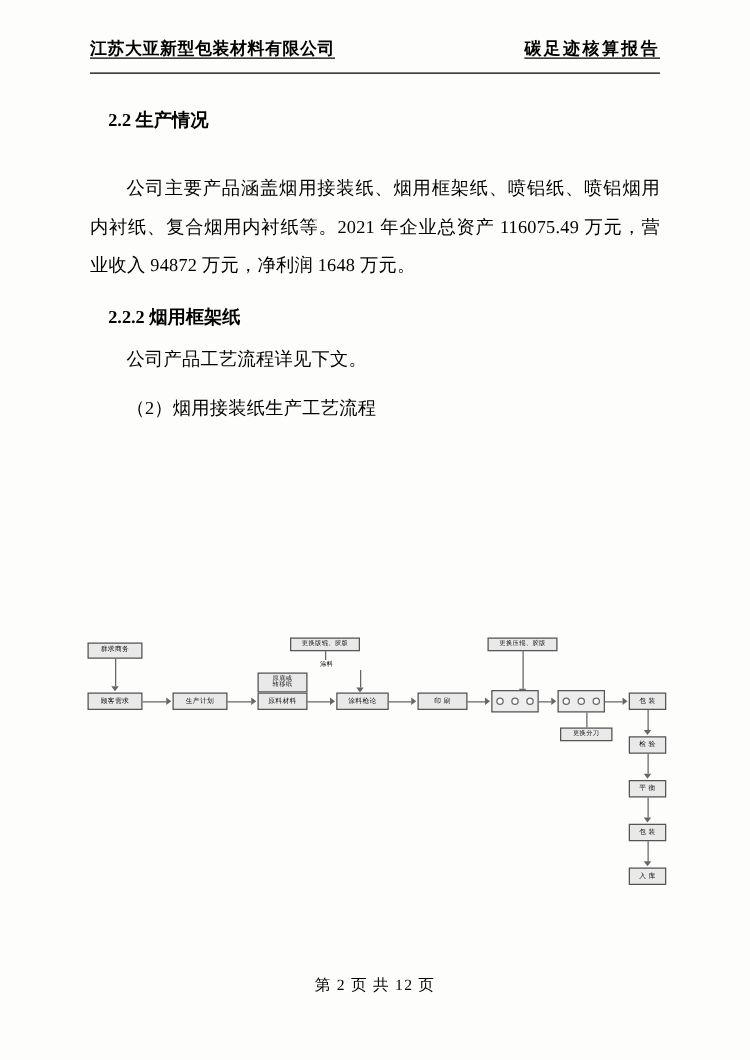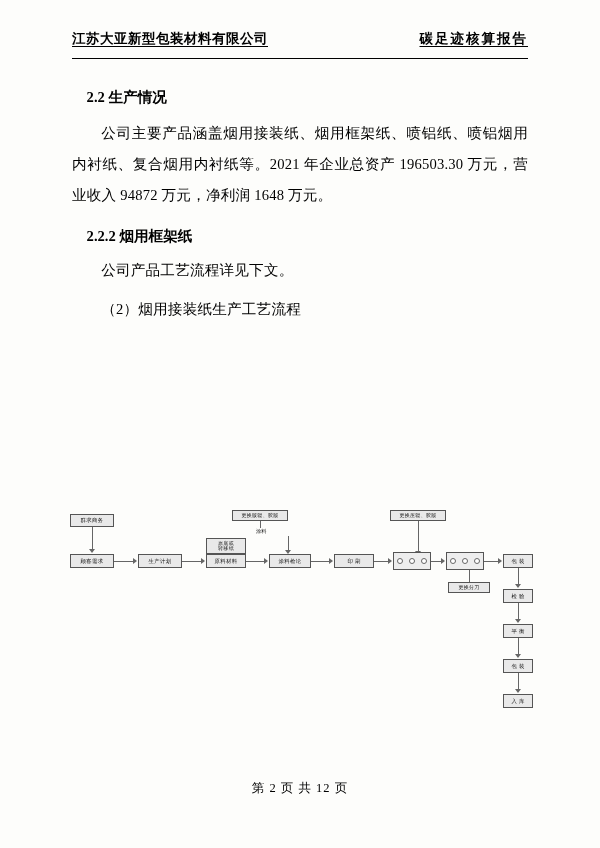--- a/index.html
+++ b/index.html
@@ -53,21 +53,21 @@
     font-size: 14.6px;
     line-height: 31px;
     text-align: justify;
     text-justify: inter-ideograph;
     letter-spacing: 0.2px;
   }
   p.indent { text-indent: 2em; }
   h2.h {
     font-size: 14.6px;
     font-weight: bold;
-    margin: 14px 0 6px 0;
+    margin: 14px 0 24px 0;
     text-indent: 1em;
     line-height: 30px;
   }
   h3.h3 {
     font-size: 14.6px;
     font-weight: bold;
     margin: 10px 0 4px 0;
     text-indent: 1em;
     line-height: 30px;
   }
@@ -148,21 +148,21 @@
   <div class="sheet">
 
     <div class="hdr">
       <span class="hdr-left">江苏大亚新型包装材料有限公司</span>
       <span class="hdr-right">碳足迹核算报告</span>
     </div>
     <div class="hdr-rule"></div>
 
     <div class="body">
       <h2 class="h">2.2 生产情况</h2>
-      <p class="para indent">公司主要产品涵盖烟用接装纸、烟用框架纸、喷铝纸、喷铝烟用内衬纸、复合烟用内衬纸等。2021 年企业总资产 196503.30 万元，营业收入 94872 万元，净利润 1648 万元。</p>
+      <p class="para indent">公司主要产品涵盖烟用接装纸、烟用框架纸、喷铝纸、喷铝烟用内衬纸、复合烟用内衬纸等。2021 年企业总资产 116075.49 万元，营业收入 94872 万元，净利润 1648 万元。</p>
       <h3 class="h3">2.2.2 烟用框架纸</h3>
       <p class="para indent">公司产品工艺流程详见下文。</p>
       <div class="gap"></div>
       <p class="para indent">（2）烟用接装纸生产工艺流程</p>
     </div>
 
     <div class="flow">
 
       <div class="node" style="left:10px; top:6px; width:44px; height:13px;">群求商务</div>
       <div class="ln v" style="left:32px; top:19px; height:22px;"></div>

